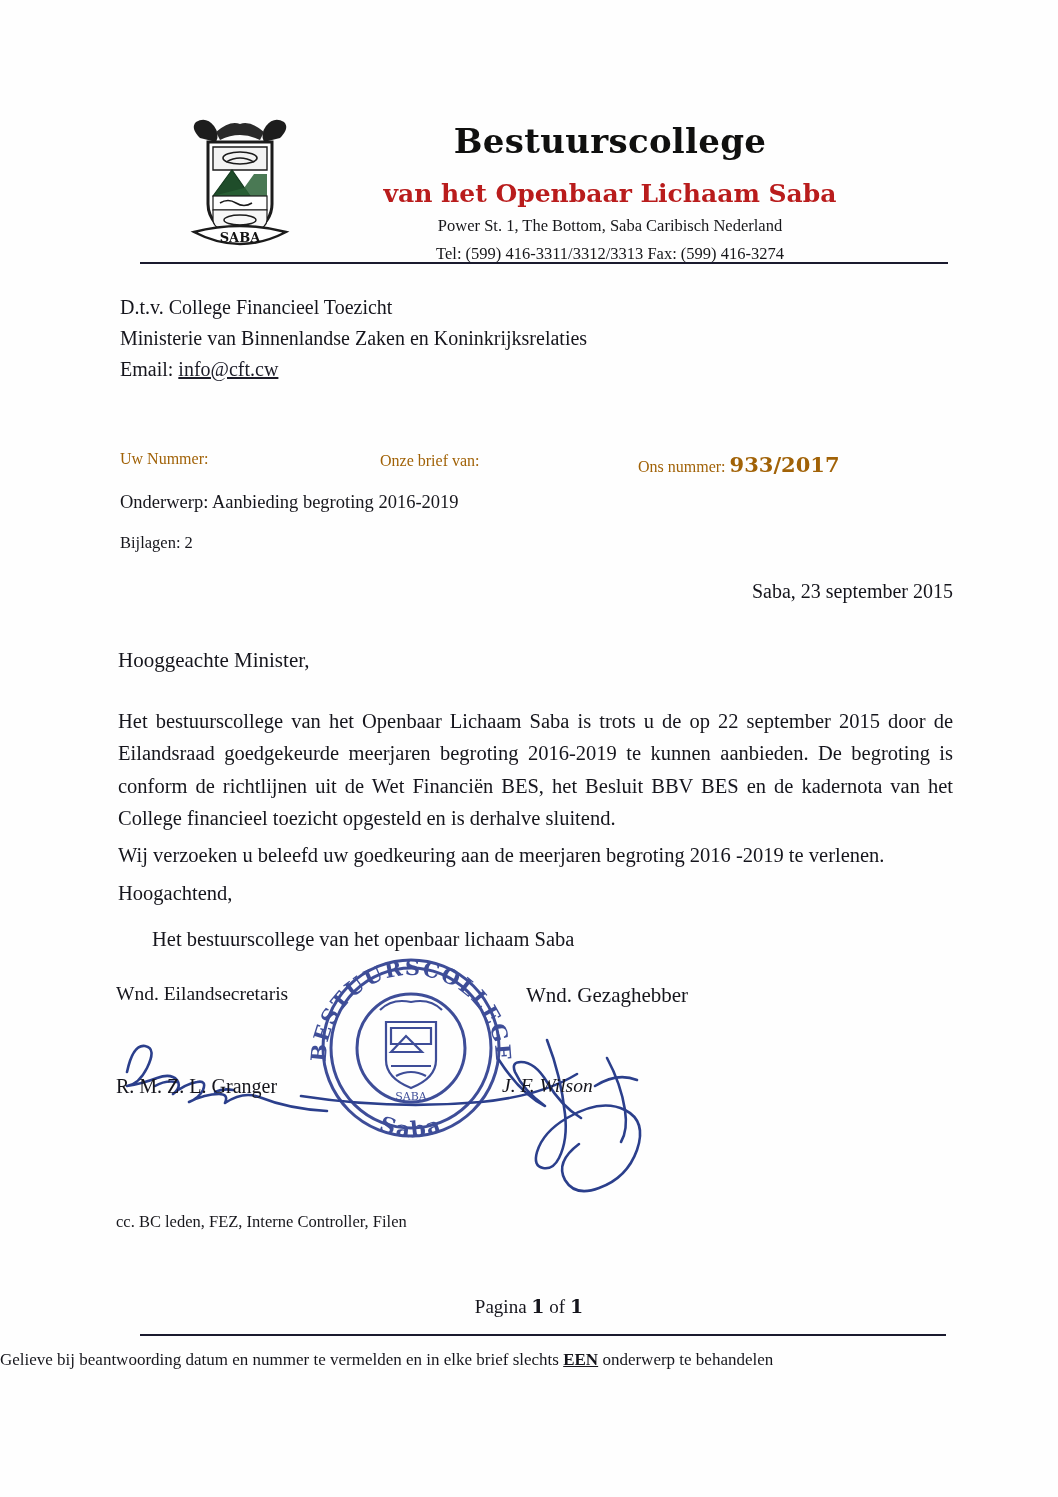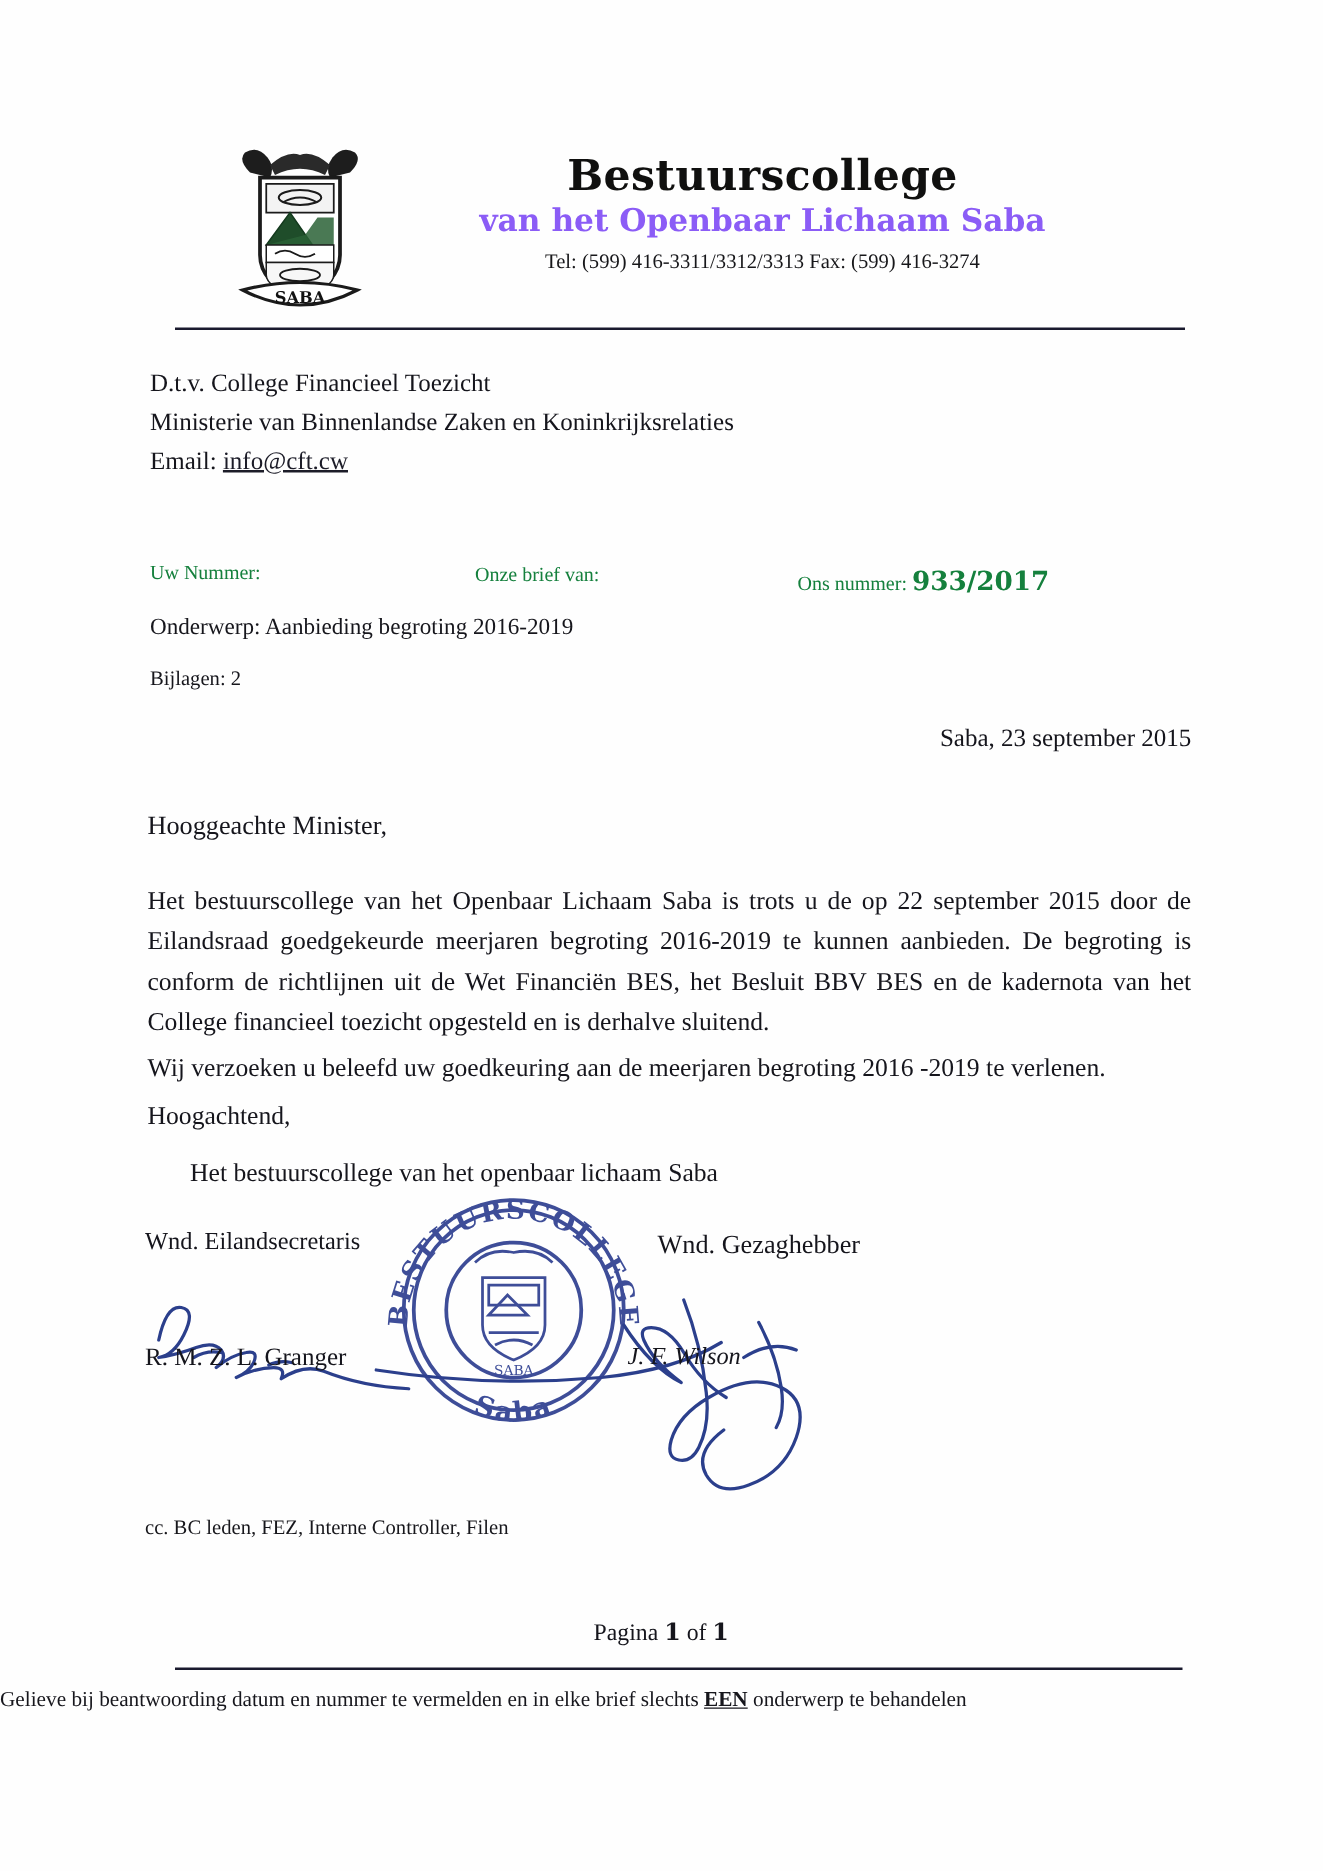--- a/index.html
+++ b/index.html
@@ -49,22 +49,22 @@
     font-size: 34px;
     letter-spacing: 0.3px;
     line-height: 1.05;
     color: #10100f;
   }
   .org-sub {
     font-family: "DejaVu Serif", serif;
     font-weight: bold;
     font-size: 25px;
     line-height: 1.2;
-    margin-top: 2px;
-    color: #8b5cf6;
+    margin-top: 19px;
+    color: #b91c1c;
   }
   .org-addr {
     font-family: "Liberation Serif", serif;
     font-size: 16.5px;
     line-height: 1.35;
     margin-top: 6px;
     color: #17171a;
   }
   .header-rule {
     position: absolute;
@@ -89,21 +89,21 @@
     text-decoration: underline;
   }
 
   .refline {
     position: absolute;
     top: 448px;
     left: 120px;
     right: 110px;
     height: 26px;
     font-size: 16px;
-    color: #15803d;
+    color: #a16207;
   }
   .ref-uw { position: absolute; left: 0; top: 2px; }
   .ref-onze { position: absolute; left: 260px; top: 4px; }
   .ref-ons { position: absolute; left: 518px; top: 4px; }
   .ref-ons .num {
     font-family: "DejaVu Serif", serif;
     font-weight: bold;
     font-size: 21px;
     margin-left: 4px;
   }
@@ -288,20 +288,21 @@
       <path d="M33 102 L87 102 L87 112 Q87 122 60 130 Q33 122 33 112 Z" fill="#f7f7f7" stroke="#1b1b1b" stroke-width="1.2"></path>
       <ellipse cx="60" cy="112" rx="16" ry="5" fill="none" stroke="#1b1b1b" stroke-width="1.5"></ellipse>
 
       <path d="M14 124 Q60 112 106 124 Q60 148 14 124 Z" fill="#ffffff" stroke="#1b1b1b" stroke-width="2.5"></path>
       <text x="60" y="134" text-anchor="middle" font-family="DejaVu Serif, serif" font-size="13" font-weight="bold" fill="#121212">SABA</text>
     </svg>
 
     <div class="org-block">
       <div class="org-title">Bestuurscollege</div>
       <div class="org-sub">van het Openbaar Lichaam Saba</div>
+      <div class="org-addr">Power St. 1, The Bottom, Saba Caribisch Nederland</div>
       <div class="org-addr">Tel: (599) 416-3311/3312/3313 Fax: (599) 416-3274</div>
     </div>
   </div>
 
   <div class="header-rule"></div>
 
   <div class="addressee">
     <div>D.t.v. College Financieel Toezicht</div>
     <div>Ministerie van Binnenlandse Zaken en Koninkrijksrelaties</div>
     <div>

